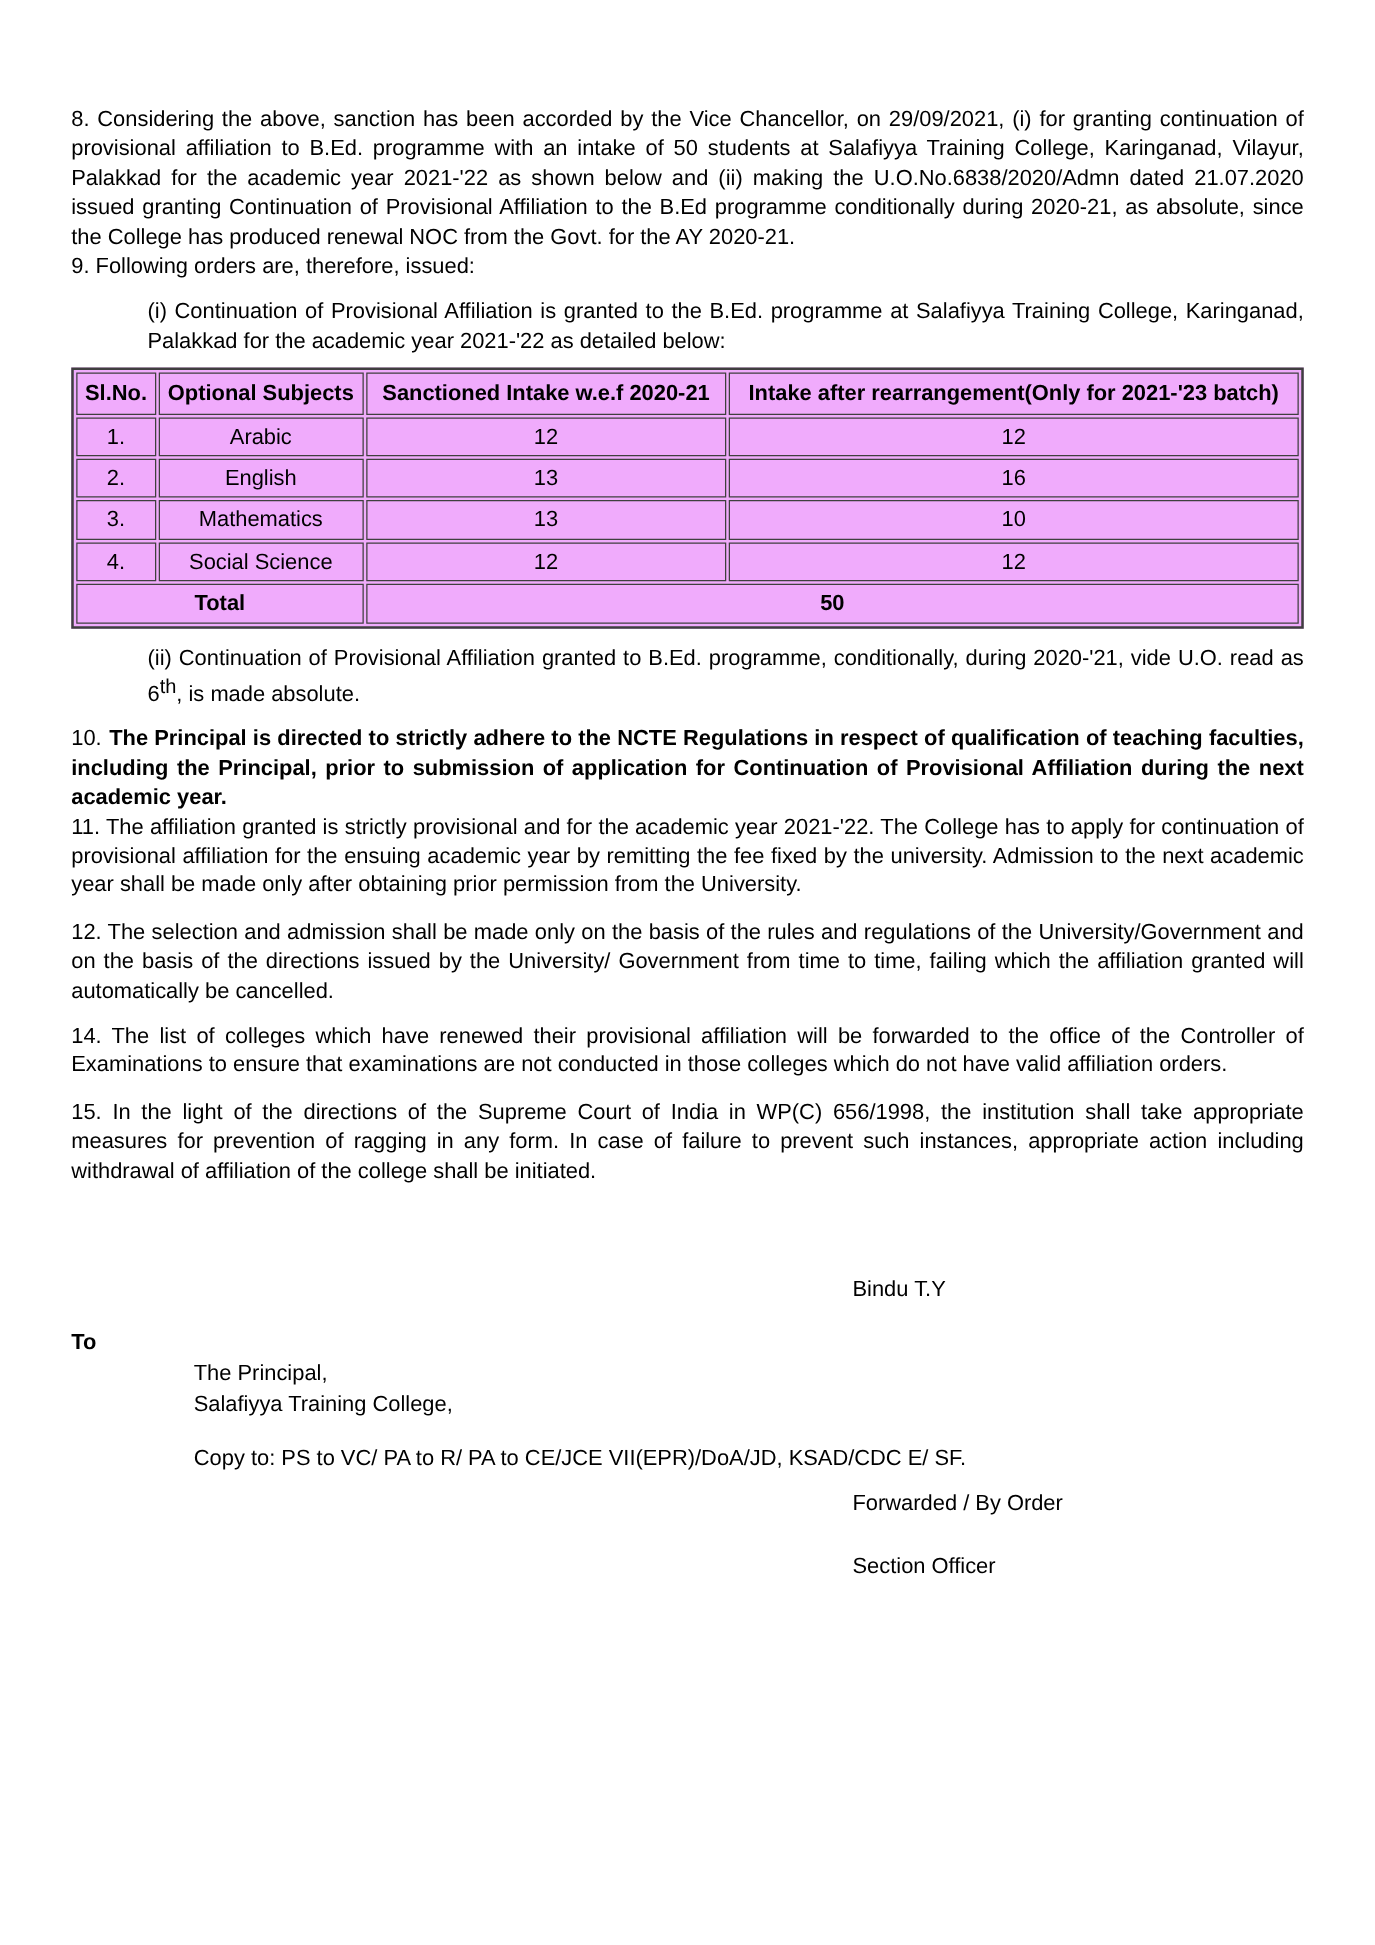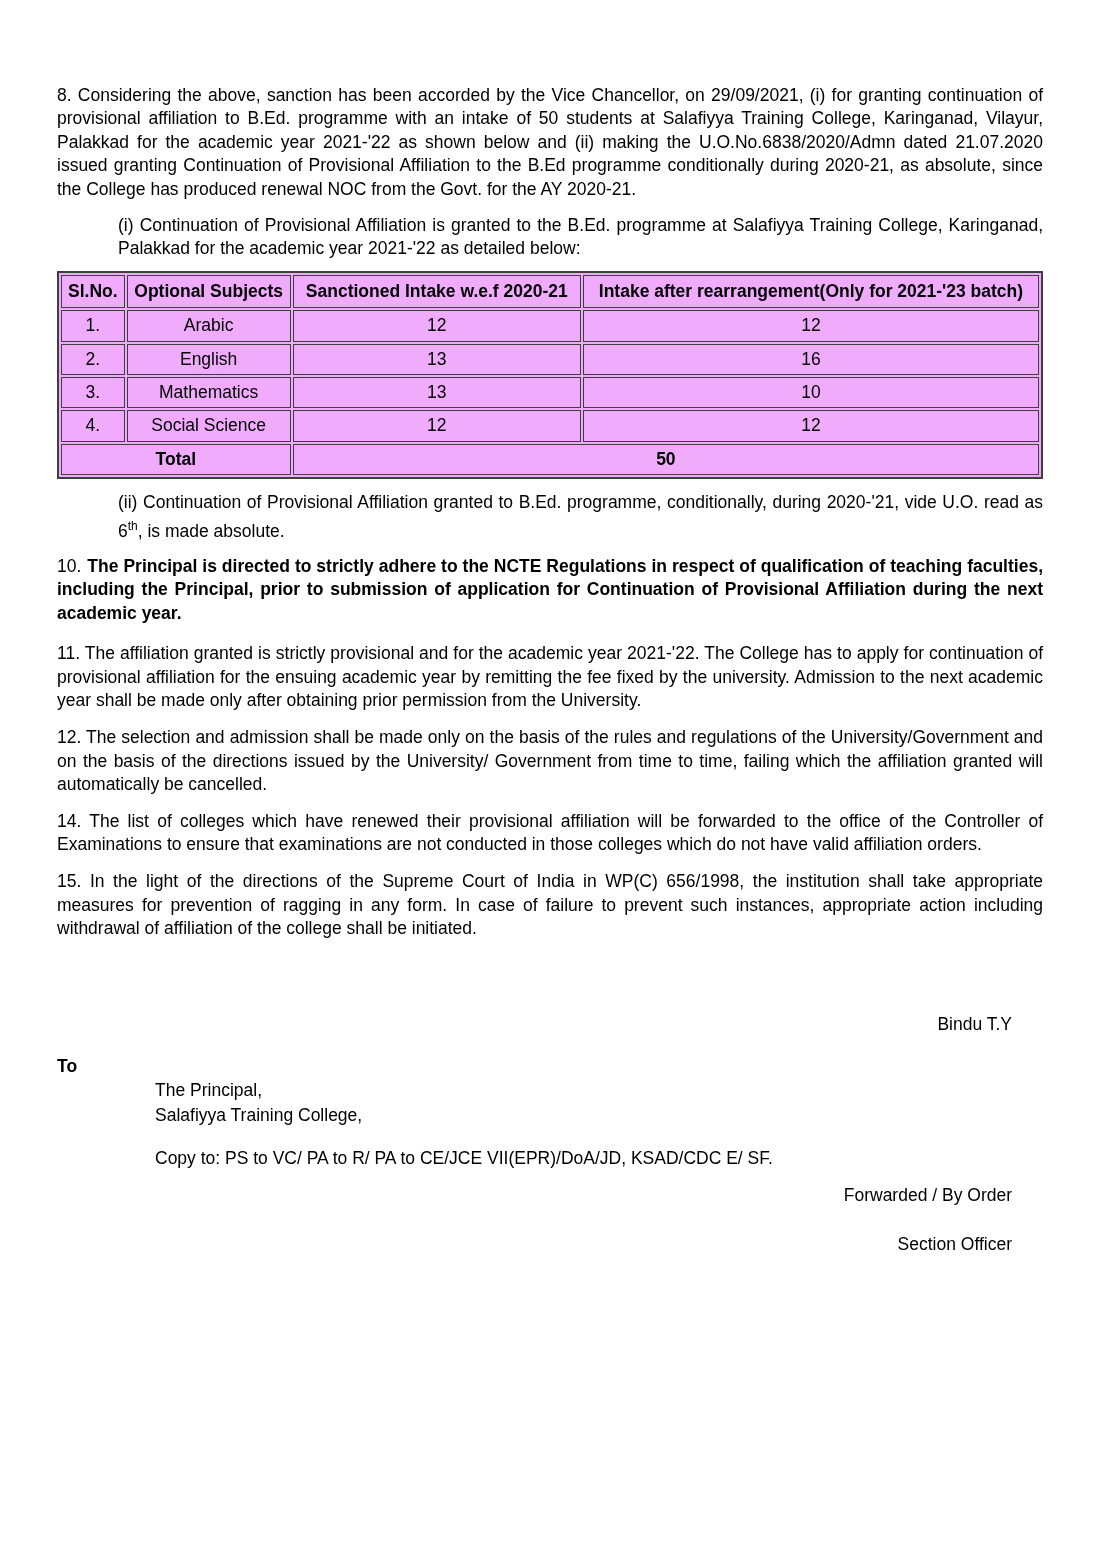--- a/index.html
+++ b/index.html
@@ -17,28 +17,28 @@
     font-size: 17.5px;
     line-height: 23.4px;
   }
   .para { text-align: justify; }
   .indent { margin-left: 61px; text-align: justify; }
   .mt-p9   { margin-top: 0; }
   .mt-i    { margin-top: 13px; }
   .mt-tbl  { margin-top: 10px; }
   .mt-ii   { margin-top: 12px; }
   .mt-p10  { margin-top: 12px; }
-  .mt-p11  { margin-top: 17px; }
+  .mt-p11  { }
   .mt-p12  { margin-top: 14px; }
   .mt-p13  { margin-top: 10px; }
   .mt-p14  { margin-top: 13px; }
   .mt-p15  { margin-top: 14px; }
   .bold { font-weight: bold; }
   .num { padding-right: 6px; }
-  sup { font-size: 12px; }
+  sup { font-size: 16px; }
 
   table.intake {
     width: 986px;
     border-collapse: separate;
     border-spacing: 2px;
     border: 2px solid #3f3f3f;
     background: #f0abfc;
   }
   table.intake td {
     border: 1.5px solid #3f3f3f;
@@ -48,37 +48,38 @@
   }
   table.intake .hdr td { font-weight: bold; padding: 4px 6px; }
   .col-sl   { width: 6.4%; }
   .col-subj { width: 16.9%; }
   .col-sanc { width: 29.7%; }
   .col-int  { width: 47%; }
 
   .sig-block {
     width: 330px;
     margin-left: 625px;
-    text-align: right;
+    text-align: left;
   }
   .sig-name  { margin-top: 72px; }
   .sig-title { margin-top: 26px; }
   .to-label  { margin-top: 19px; font-weight: bold; }
   .addr { margin-left: 98px; line-height: 25px; }
   .copy-line { margin-left: 98px; margin-top: 19px; }
   .fwd  { margin-top: 13px; }
   .off  { margin-top: 26px; }
 </style>
 </head>
 <body>
 
 <div class="page">
 
   <div class="para">8. Considering the above, sanction has been accorded by the Vice Chancellor, on 29/09/2021, (i) for granting continuation of provisional affiliation to B.Ed. programme with an intake of 50 students at Salafiyya Training College, Karinganad, Vilayur, Palakkad for the academic year 2021-'22 as shown below and (ii) making the U.O.No.6838/2020/Admn dated 21.07.2020 issued granting Continuation of Provisional Affiliation to the B.Ed programme conditionally during 2020-21, as absolute, since the College has produced renewal NOC from the Govt. for the AY 2020-21.</div>
 
+  <div class="para mt-p9">9. Following orders are, therefore, issued:</div>
 
   <div class="indent mt-i">(i) Continuation of Provisional Affiliation is granted to the B.Ed. programme at Salafiyya Training College, Karinganad, Palakkad for the academic year 2021-'22 as detailed below:</div>
 
   <table class="intake mt-tbl">
     <tbody>
       <tr class="hdr">
         <td class="col-sl">Sl.No.</td>
         <td class="col-subj">Optional Subjects</td>
         <td class="col-sanc">Sanctioned Intake w.e.f 2020-21</td>
         <td class="col-int">Intake after rearrangement(Only for 2021-'23 batch)</td>

